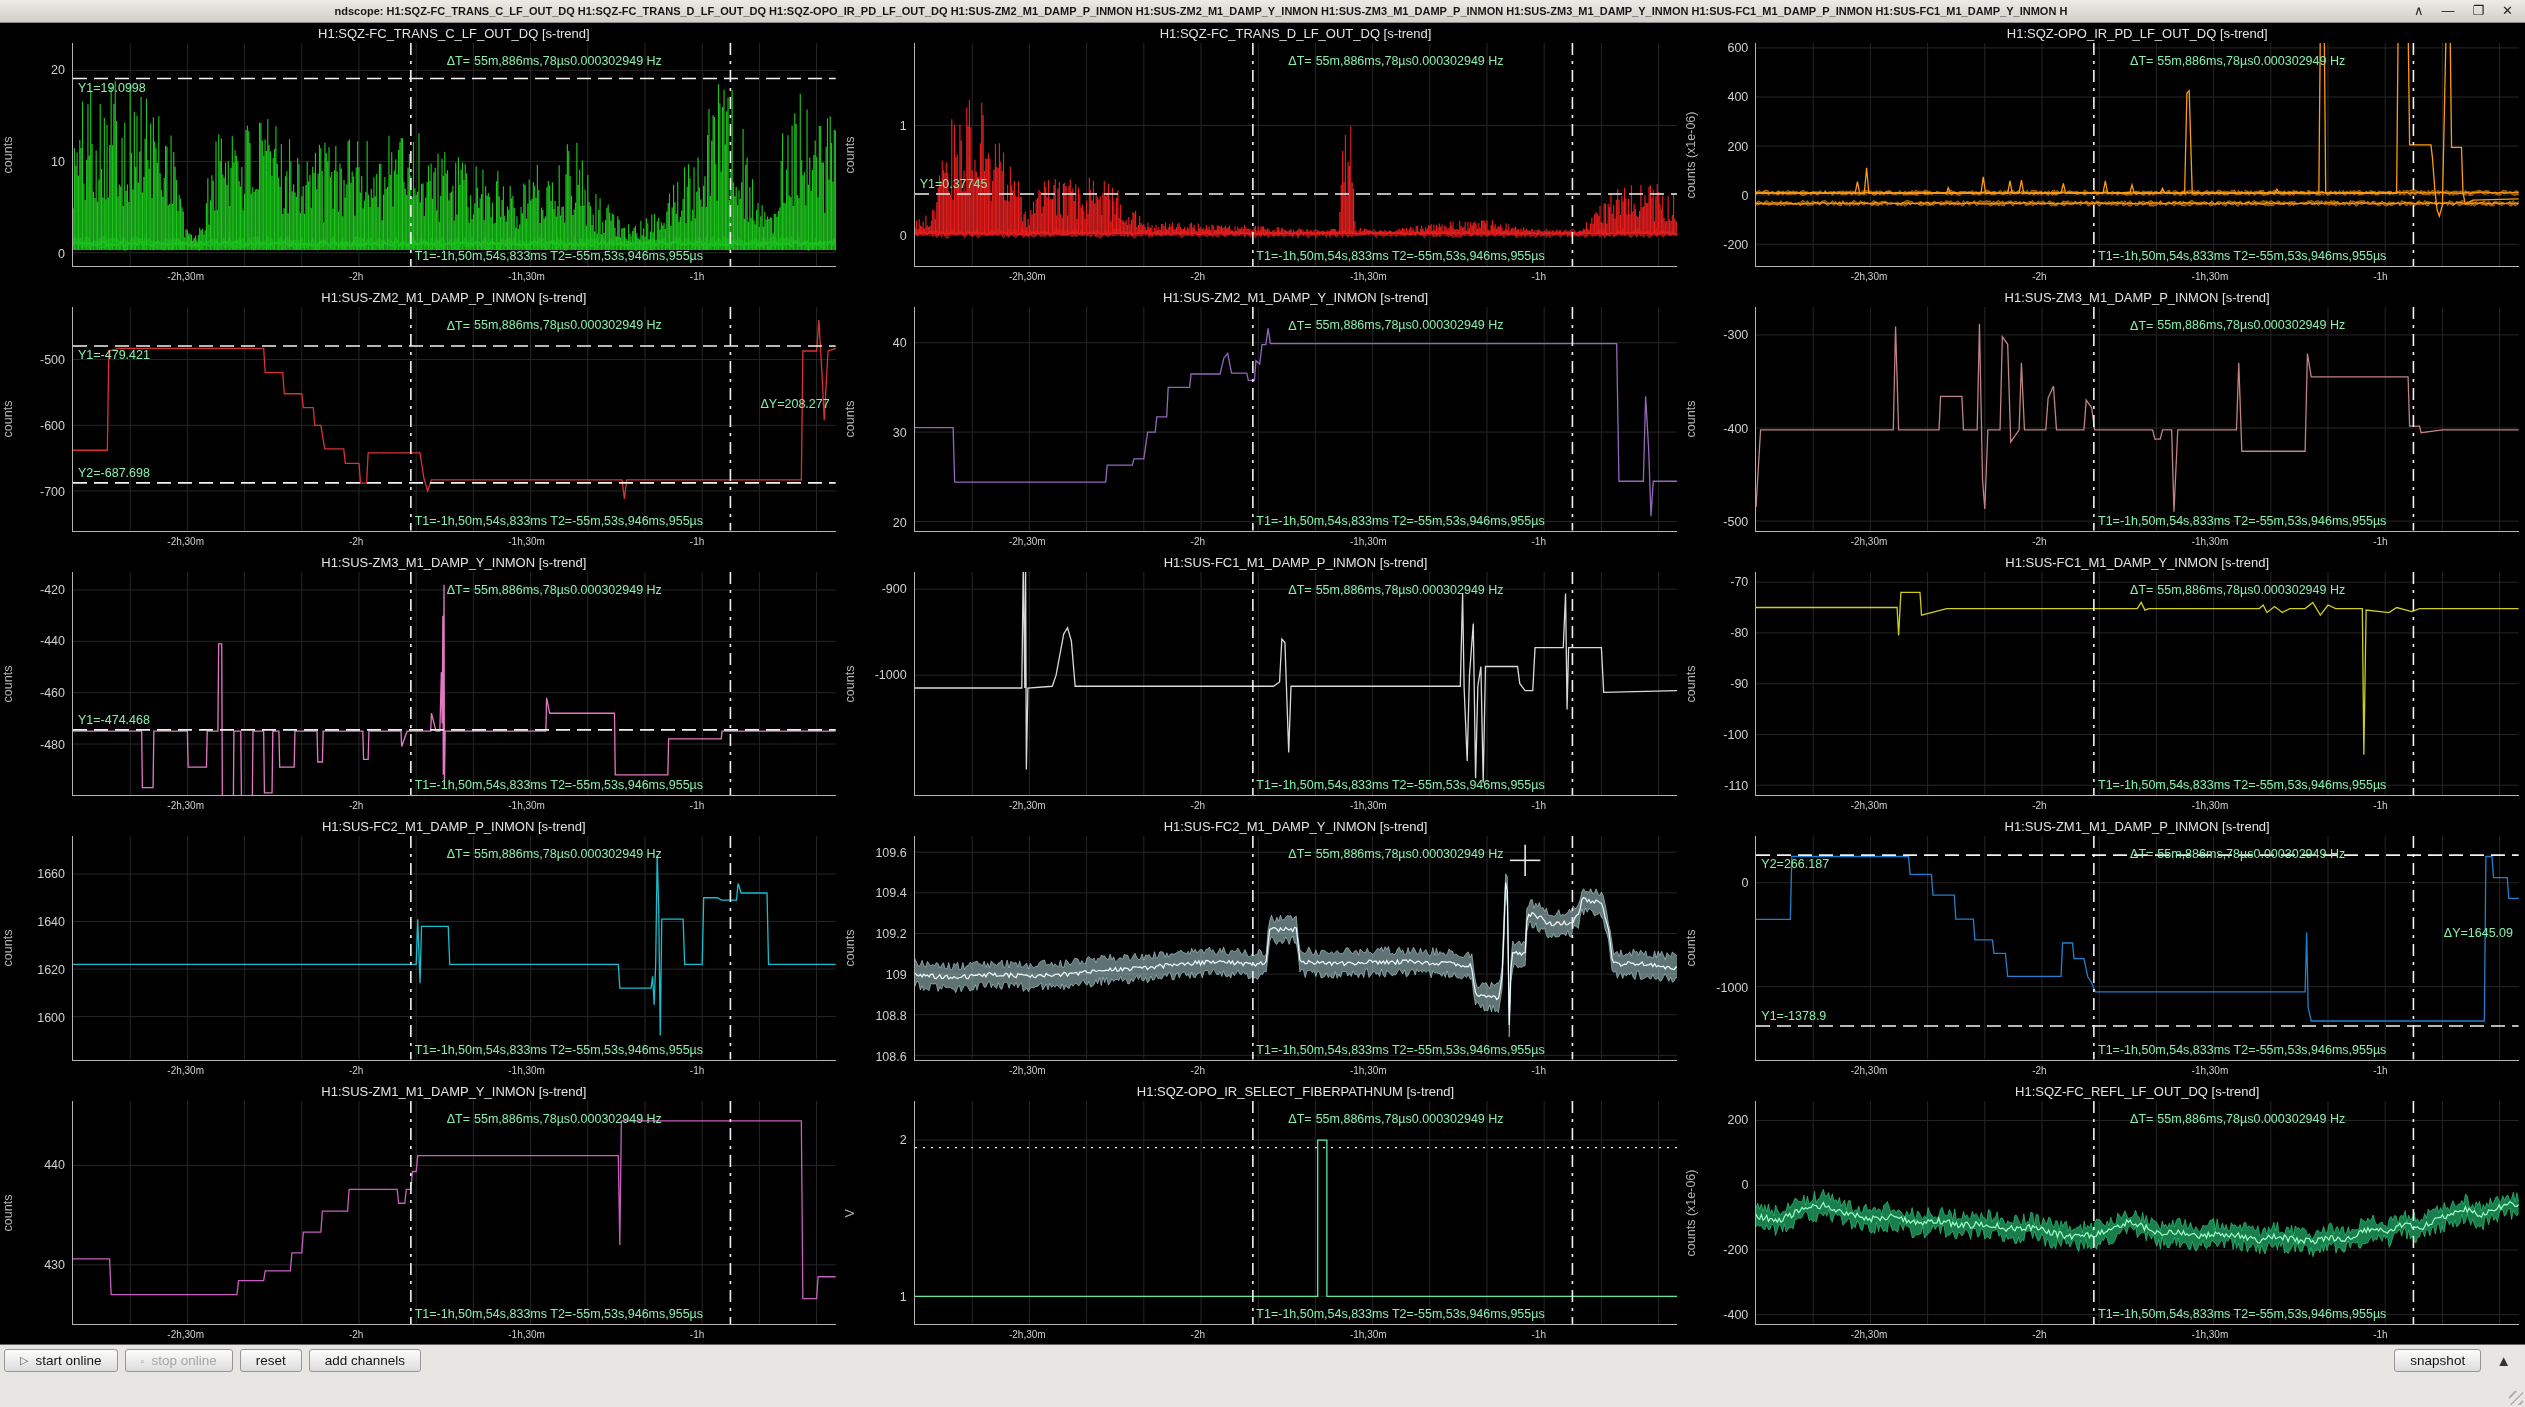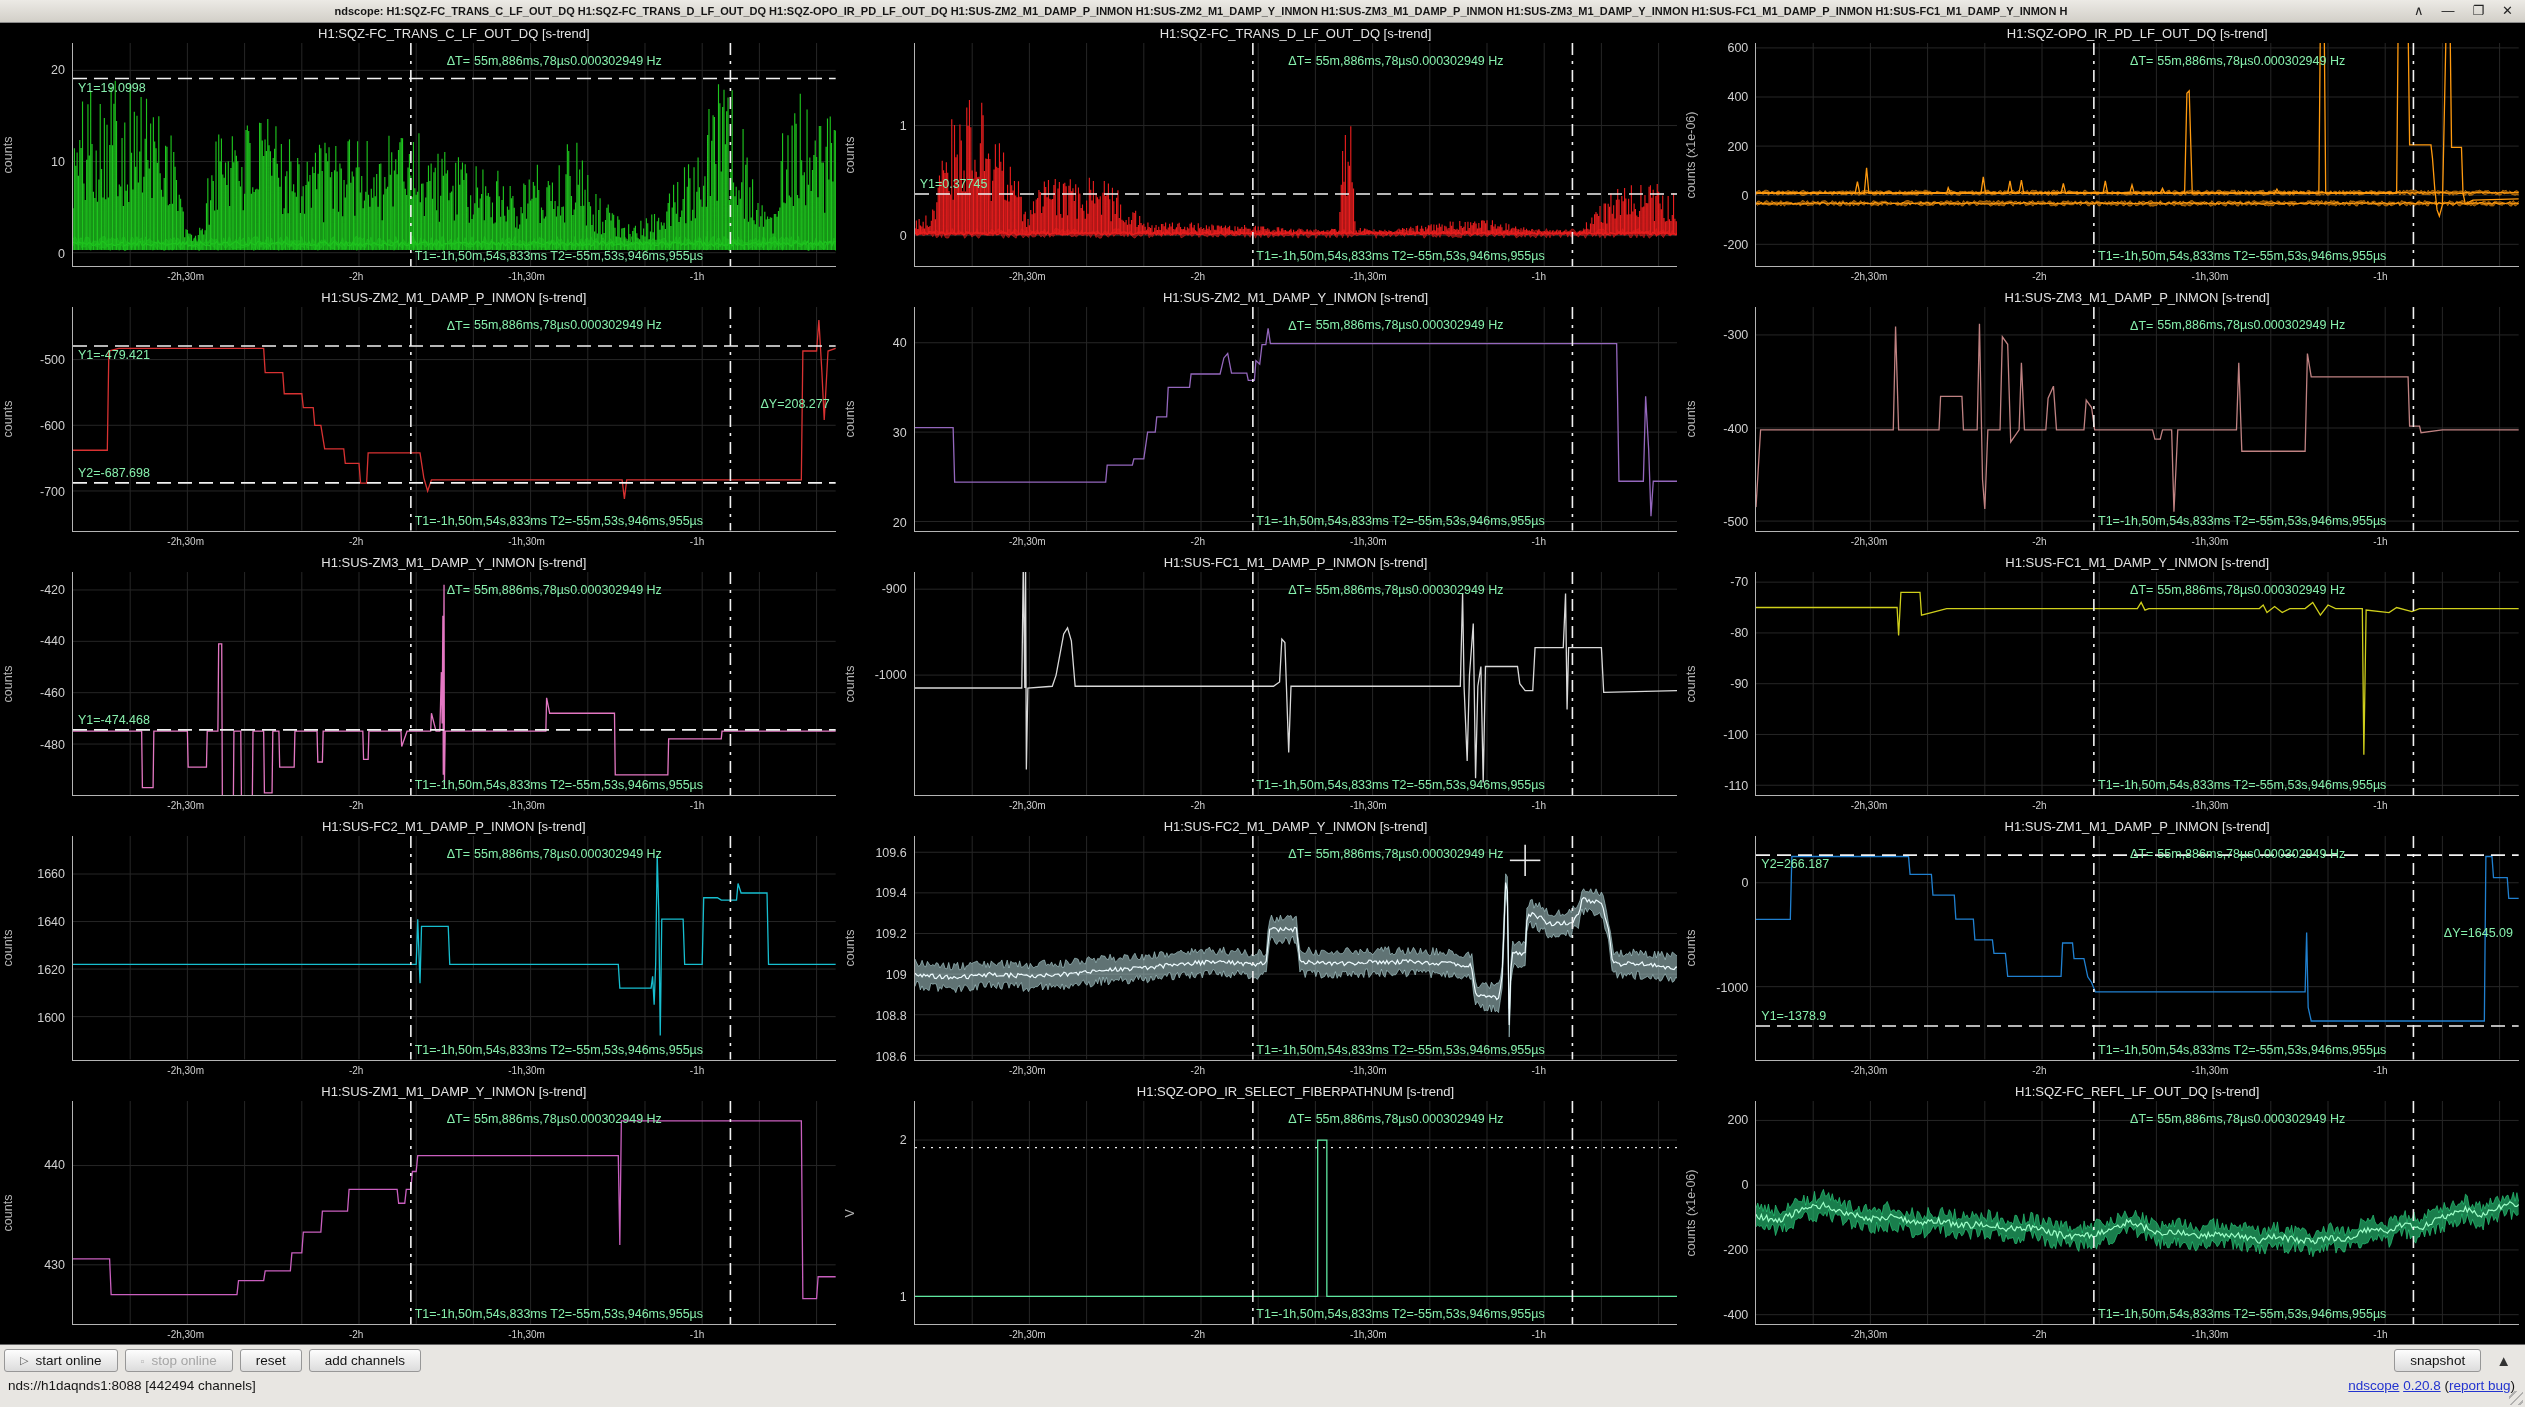--- a/index.html
+++ b/index.html
@@ -853,22 +853,14 @@
     </div>
     <div class="btn">
       <span>add channels</span>
     </div>
     <div class="spacer"></div>
     <div class="btn">
       <span>snapshot</span>
     </div>
     <span class="uparrow">▲</span>
   </div>
-  <div class="statusrow">
-    <span>nds://h1daqnds1:8088  [442494 channels]</span>
-    <span class="right">
-      <a class="link">ndscope</a>
-      <a class="link">0.20.8</a>
-      <span>(</span><a class="link">report bug</a><span>)</span>
-    </span>
-  </div>
   <div class="grip"></div>
 </div>
 
 </body></html>

